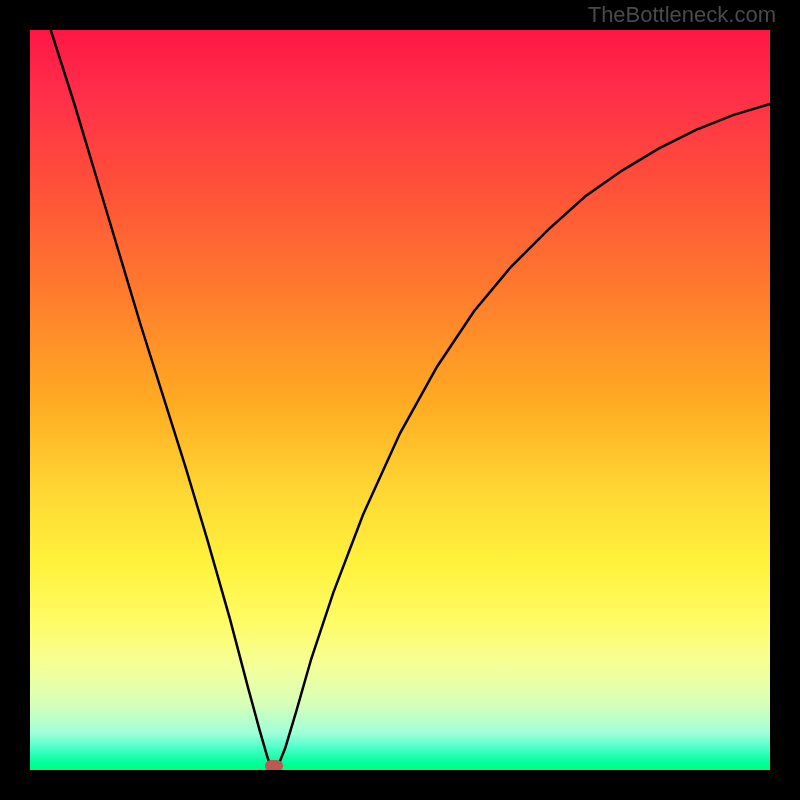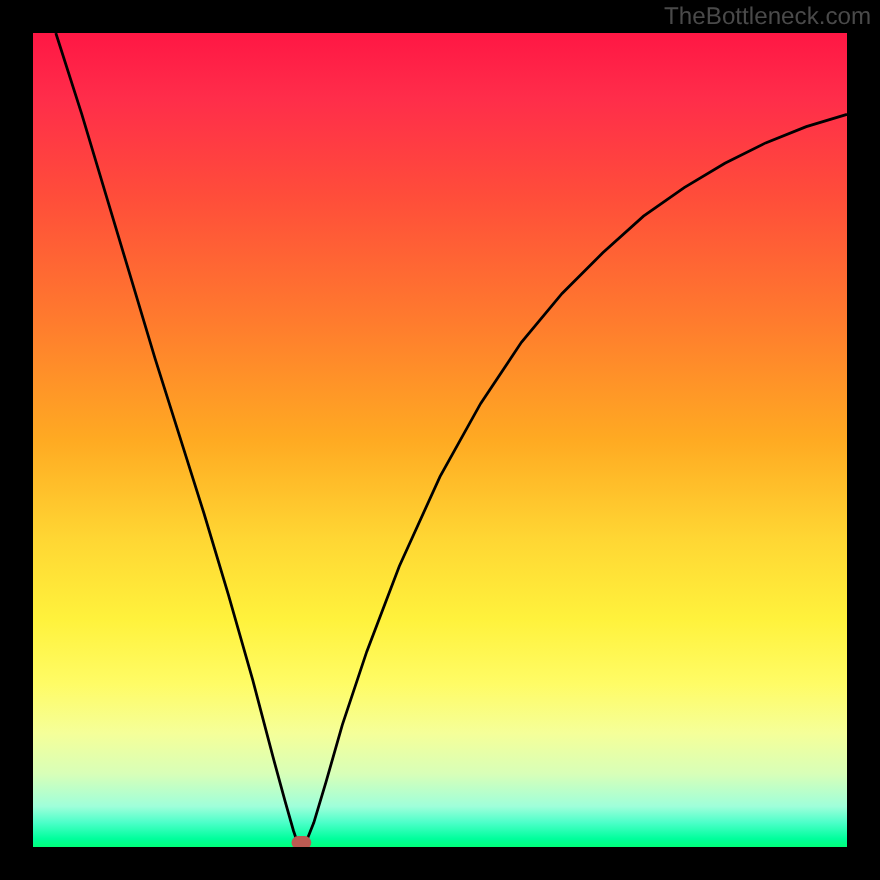--- a/index.html
+++ b/index.html
@@ -1,20 +1,20 @@
 <!DOCTYPE html>
 <html><head>
 <meta charset="utf-8">
 <style>
   * { margin: 0; padding: 0; box-sizing: border-box; }
   body { width: 800px; height: 800px; background: #000; position: relative; font-family: Arial, sans-serif; }
   .attribution {
     position: absolute;
     top: 2px;
-    right: 8px;
+    right: 24px;
     color: #4a4a4a;
     font-size: 22px;
     font-weight: normal;
     z-index: 10;
   }
   .frame {
     position: absolute;
     top: 0;
     left: 0;
     width: 800px;

